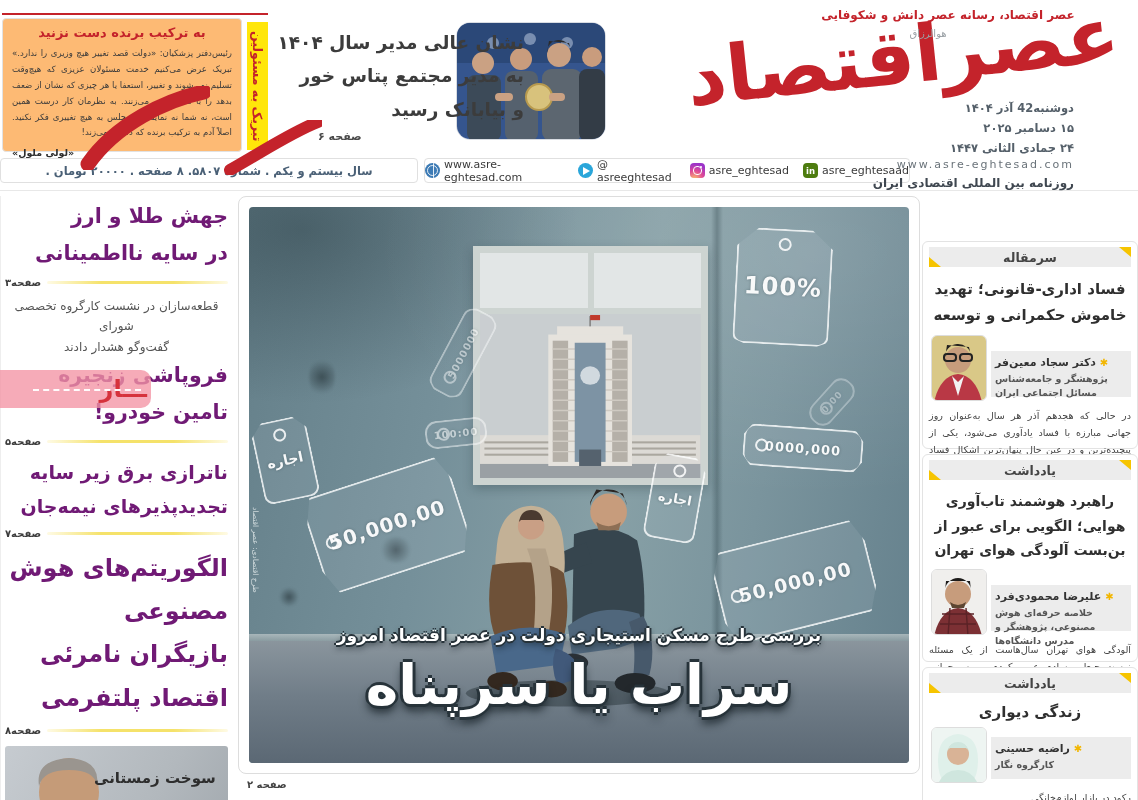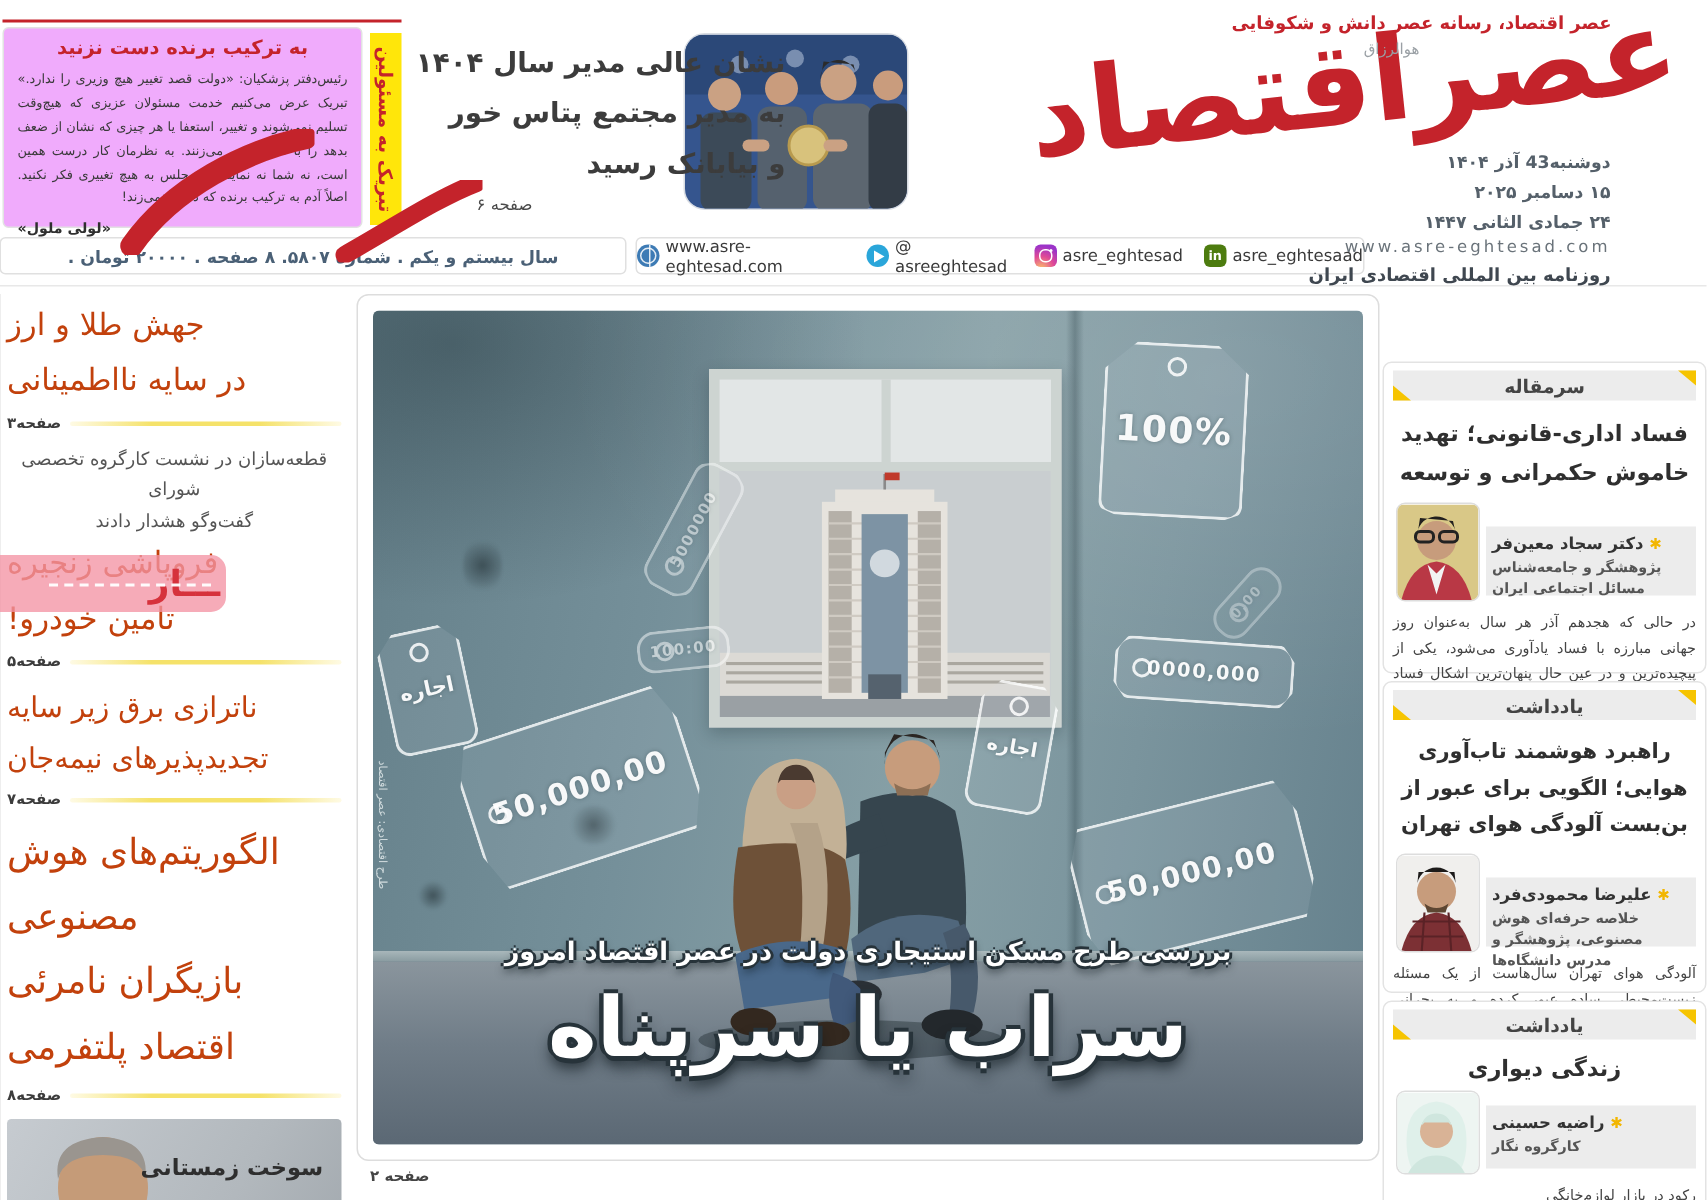--- a/index.html
+++ b/index.html
@@ -13,27 +13,27 @@
   .brand-logo{position:absolute;right:18px;top:14px;width:430px;text-align:center;color:#c4232b;font-size:78px;font-weight:bold;letter-spacing:-3px;transform:rotate(-6deg);line-height:1.1;z-index:2;white-space:nowrap;}
   .brand-swoosh{position:absolute;left:70px;top:86px;width:140px;height:84px;z-index:1;}
   .brand-dates{position:absolute;right:64px;top:98px;width:160px;text-align:right;color:#55606a;font-size:11.5px;font-weight:bold;line-height:1.75;z-index:3;}
   .brand-dates div{white-space:nowrap;}
   .brand-site{position:absolute;right:64px;top:158px;width:190px;color:#6a737a;font-size:11px;letter-spacing:2px;direction:ltr;text-align:right;z-index:3;}
   .brand-subtitle{position:absolute;right:64px;top:176px;width:220px;color:#3f4750;font-size:12px;font-weight:bold;z-index:3;}
 
   
   .ts-photo{position:absolute;left:456px;top:22px;width:150px;height:118px;border-radius:14px;overflow:hidden;border:1px solid #d8dce2;}
   .ts-title{position:absolute;left:272px;top:26px;width:252px;font-size:18.5px;font-weight:bold;color:#3c3c3c;text-align:right;line-height:1.8;white-space:pre-line;}
-  .ts-page{position:absolute;left:318px;top:130px;font-size:11px;font-weight:normal;color:#4a4a4a;}
+  .ts-page{position:absolute;left:318px;top:130px;font-size:11px;font-weight:bold;color:#4a4a4a;}
 
   
   .ribbon{position:absolute;left:247px;top:22px;width:21px;height:128px;background:#ffe60a;display:flex;align-items:center;justify-content:center;}
   .ribbon span{writing-mode:vertical-rl;color:#c4232b;font-weight:bold;font-size:12.5px;white-space:nowrap;}
   .corner-rule{position:absolute;left:2px;top:13px;width:266px;height:2px;background:#c4232b;}
-  .corner-box{position:absolute;left:2px;top:18px;width:240px;height:134px;border:1px solid #e2e2e2;border-radius:4px;background:#f0abfc;padding:6px 9px;}
+  .corner-box{position:absolute;left:2px;top:18px;width:240px;height:134px;border:1px solid #e2e2e2;border-radius:4px;background:#fdba74;padding:6px 9px;}
   .cb-title{color:#c4232b;font-weight:bold;font-size:13px;text-align:center;margin-bottom:6px;}
   .cb-body{color:#3a3a3a;font-size:8.6px;line-height:1.85;text-align:justify;}
   .cb-sign{color:#2f2f2f;font-size:9.5px;font-weight:bold;text-align:left;margin-top:6px;}
 
   
   .issue-left{position:absolute;left:0;top:158px;width:418px;height:25px;border:1px solid #e0e0e0;border-radius:4px;display:flex;align-items:center;justify-content:center;color:#4a6076;font-size:11.5px;font-weight:bold;background:#fff;}
   .issue-social{position:absolute;left:424px;top:158px;width:486px;height:25px;border:1px solid #e0e0e0;border-radius:4px;background:#fff;display:flex;direction:ltr;align-items:center;justify-content:center;gap:14px;font-size:11px;color:#3a3a3a;}
   .soc{display:flex;align-items:center;gap:4px;direction:ltr;}
   .ic{width:15px;height:15px;border-radius:50%;display:inline-flex;align-items:center;justify-content:center;color:#fff;font-size:8px;font-weight:bold;flex:0 0 auto;}
   .ic-globe{background:#3d7bb5;position:relative;overflow:hidden;}
@@ -44,21 +44,21 @@
   .ic-ig{border-radius:4px;background:radial-gradient(circle at 30% 110%,#fdc468,#df4996 45%,#9b33c9 80%);position:relative;}
   .ic-ig::before{content:"";position:absolute;inset:3px;border:1.5px solid #fff;border-radius:4px;}
   .ic-ig::after{content:"";position:absolute;right:2.5px;top:2.5px;width:2px;height:2px;background:#fff;border-radius:50%;}
   .ic-in{border-radius:4px;background:#4d7c0f;font-size:8.5px;}
   .issue-tail{position:absolute;left:222px;top:120px;width:100px;height:55px;z-index:4;}
 
   .header-divider{position:absolute;left:0;top:190px;width:1138px;height:1px;background:#e8e8e8;}
 
   
   .leftcol{position:absolute;left:0;top:196px;width:234px;padding:2px 6px 0 4px;border-left:1px solid #eee;}
-  .lc-title{font-size:20.5px;font-weight:normal;color:#c2410c;text-align:left;line-height:1.8;white-space:pre-line;}
+  .lc-title{font-size:20.5px;font-weight:bold;color:#701a75;text-align:right;line-height:1.8;white-space:pre-line;}
   .lc-kicker{font-size:12px;color:#555;text-align:center;line-height:1.7;white-space:pre-line;margin-top:8px;}
   .lc-item{position:relative;}
   .pageline{display:flex;align-items:center;gap:6px;margin:5px 0 4px 0;}
   .pl-line{flex:1;height:3px;background:linear-gradient(90deg,rgba(250,225,80,.15),#f5e26a 30%,#f5e26a 70%,rgba(250,225,80,.15));border-radius:2px;}
   .pl-label{font-size:10px;font-weight:bold;color:#3c3c3c;}
   .wm{position:absolute;left:-6px;top:74px;width:152px;height:38px;background:rgba(244,148,164,.78);border-radius:0 10px 10px 0;z-index:3;display:flex;align-items:center;}
   .wm::after{content:"";position:absolute;left:34px;right:10px;top:50%;border-top:2px dashed rgba(255,255,255,.95);}
   .wm-text{color:#d6323c;font-size:24px;font-weight:bold;margin-right:4px;line-height:1;}
   .photo-story{position:relative;margin-top:10px;height:184px;border-radius:3px;overflow:hidden;background:linear-gradient(120deg,#c6cbd0 0%,#b2b8bd 55%,#9aa1a7 100%);}
   .ps-svg{position:absolute;left:-10px;bottom:0;width:160px;height:184px;}
@@ -120,21 +120,21 @@
 
 <div class="canvas">
 
   <div class="brand-tagline">عصر اقتصاد، رسانه عصر دانش و شکوفایی</div>
   <div class="brand-bismillah">هوالرزاق</div>
   <div class="brand-logo">عصراقتصاد</div>
   <svg class="brand-swoosh" viewBox="0 0 140 84">
     <path d="M134,6 C96,14 46,38 18,78" fill="none" stroke="#c4232b" stroke-width="15" stroke-linecap="round"></path>
   </svg>
   <div class="brand-dates">
-    <div>دوشنبه‌43 آذر ۱۴۰۴</div>
+    <div>دوشنبه‌42 آذر ۱۴۰۴</div>
     <div>۱۵ دسامبر ۲۰۲۵</div>
     <div>۲۴ جمادی الثانی ۱۴۴۷</div>
   </div>
   <div class="brand-site">www.asre-eghtesad.com</div>
   <div class="brand-subtitle">روزنامه بین المللی اقتصادی ایران</div>
 
   <div class="ts-photo">
     <svg viewBox="0 0 150 118" width="150" height="118">
       <rect width="150" height="118" fill="#35558e"></rect>
       <rect width="150" height="40" fill="#2b4878"></rect>

